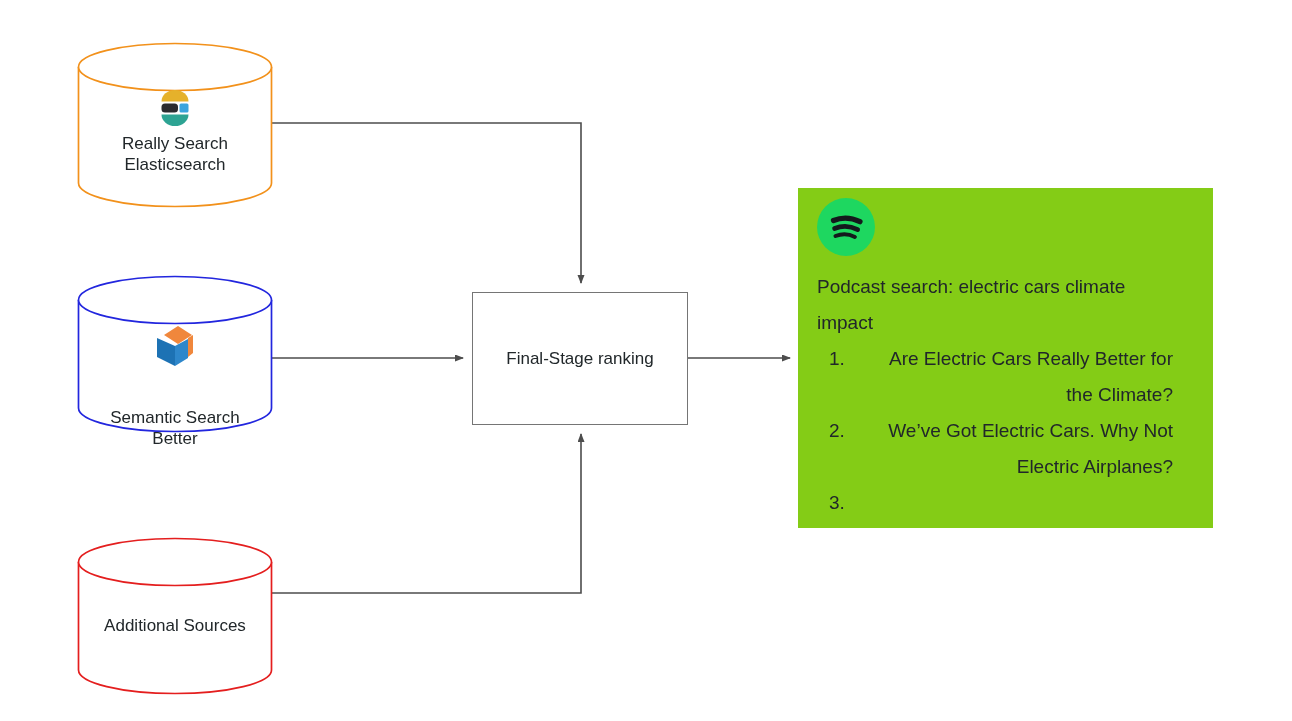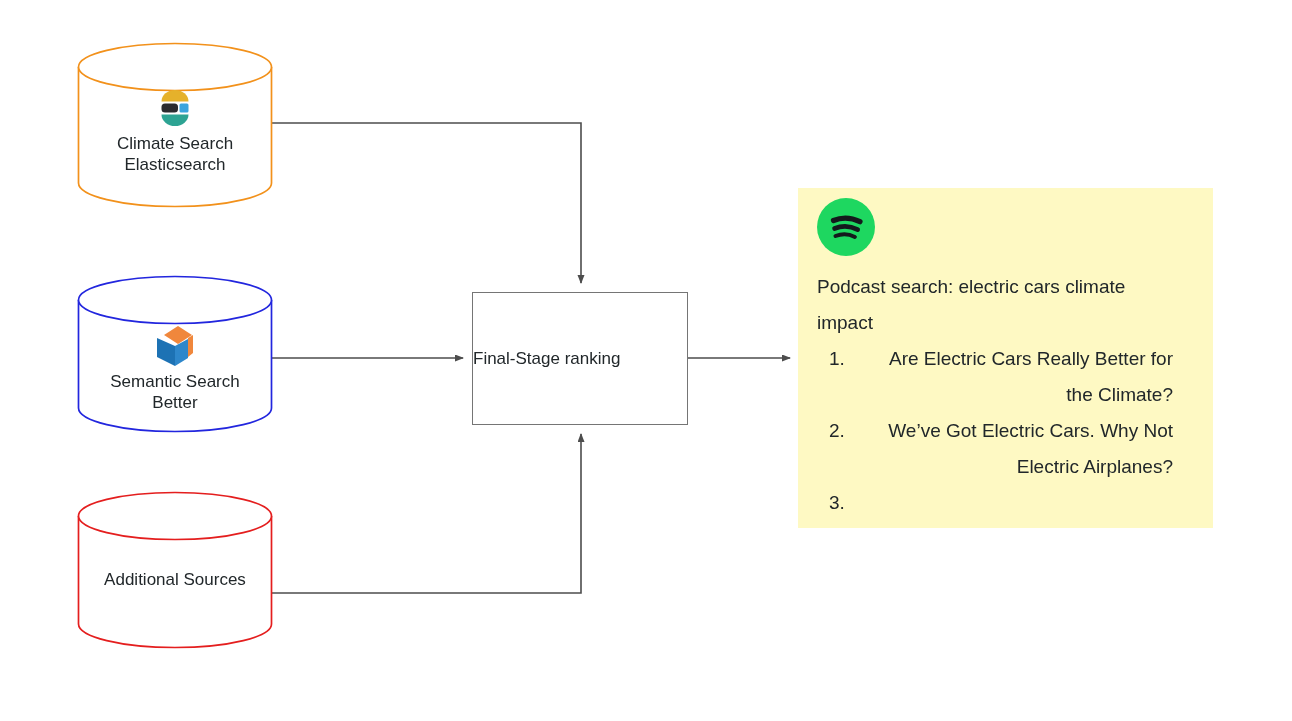--- a/index.html
+++ b/index.html
@@ -16,26 +16,26 @@
   .cyl-content{
     position:absolute;left:0;top:0;width:100%;height:100%;
     display:flex;flex-direction:column;align-items:center;justify-content:flex-start;
     text-align:center;
   }
   .cyl-label{font-size:17px;line-height:21px;color:#21272a;}
   
   #ranking-box{
     left:472px;top:292px;width:216px;height:133px;background:#ffffff;
     border:1.5px solid #757575;box-sizing:border-box;z-index:2;
-    display:flex;align-items:center;
+    display:flex;align-items:center;justify-content:center;
     font-size:17px;color:#21272a;
   }
   
   #result-panel{
-    left:798px;top:188px;width:415px;height:340px;background:#fef9c3;z-index:2;
+    left:798px;top:188px;width:415px;height:340px;background:#84cc16;z-index:2;
     box-sizing:border-box;padding:10px 0 0 19px;
   }
   #spotify-icon{display:block;}
   #panel-query{
     margin:13px 0 0 0;max-width:350px;
     font-size:19px;line-height:36px;color:#21272a;
   }
   .result-row{display:flex;font-size:19px;line-height:36px;color:#21272a;}
   .result-num{width:51px;padding-left:12px;box-sizing:border-box;flex:none;}
   .result-text{width:305px;text-align:right;}
@@ -63,46 +63,46 @@
       <ellipse cx="98" cy="25" rx="96.5" ry="23.5" fill="#ffffff" stroke-width="1.7" stroke="#F2911B"></ellipse>
     </svg>
     <div class="cyl-content" style="padding-top:47px;">
       <svg width="30" height="37" viewBox="0 0 30 37">
         <path d="M1.5 12.5 a13.5 11.5 0 0 1 27 0 Z" fill="#e5b12b"></path>
         <rect x="1.5" y="14.5" width="16.5" height="9" rx="3.5" fill="#2b2b2f"></rect>
         <rect x="19.5" y="14.5" width="9" height="9" rx="1.5" fill="#3aa4dd"></rect>
         <path d="M1.5 25.5 a13.5 11.5 0 0 0 27 0 Z" fill="#2da393"></path>
       </svg>
       <div class="cyl-label" style="margin-top:7px;">
-        <div>Climate Search</div>
+        <div>Really Search</div>
         <div>Elasticsearch</div>
       </div>
     </div>
   </div>
 
   <div class="abs cylinder" style="left:77px;top:275px;width:196px;height:158px;">
     <svg class="cyl-svg" width="196" height="158" viewBox="0 0 196 158">
       <path d="M1.5 25 V133 a96.5 23.5 0 0 0 193 0 V25" fill="#ffffff" stroke-width="1.7" stroke="#2226DE"></path>
       <ellipse cx="98" cy="25" rx="96.5" ry="23.5" fill="#ffffff" stroke-width="1.7" stroke="#2226DE"></ellipse>
     </svg>
-    <div class="cyl-content" style="padding-top:50px;">
+    <div class="cyl-content" style="padding-top:50px;gap:36px;">
       <svg width="46" height="42" viewBox="0 0 46 42">
         <polygon points="12,10 26,1 40,10 26,19" fill="#f0873c"></polygon>
         <polygon points="36,13 41,10 41,28 36,32" fill="#f0873c"></polygon>
         <polygon points="5,13 23,21 23,41 5,32" fill="#1d72b4"></polygon>
         <polygon points="23,21 36,14 36,33 23,41" fill="#2e87cb"></polygon>
       </svg>
       <div class="cyl-label" style="margin-top:4px;">
         <div>Semantic Search</div>
         <div>Better</div>
       </div>
     </div>
   </div>
 
-  <div class="abs cylinder" style="left:77px;top:491px;width:196px;height:158px;">
+  <div class="abs cylinder" style="left:77px;top:537px;width:196px;height:158px;">
     <svg class="cyl-svg" width="196" height="158" viewBox="0 0 196 158">
       <path d="M1.5 25 V133 a96.5 23.5 0 0 0 193 0 V25" fill="#ffffff" stroke-width="1.7" stroke="#E41E1E"></path>
       <ellipse cx="98" cy="25" rx="96.5" ry="23.5" fill="#ffffff" stroke-width="1.7" stroke="#E41E1E"></ellipse>
     </svg>
     <div class="cyl-content" style="padding-top:78px;">
       <div class="cyl-label">
         <div>Additional Sources</div>
       </div>
     </div>
   </div>

